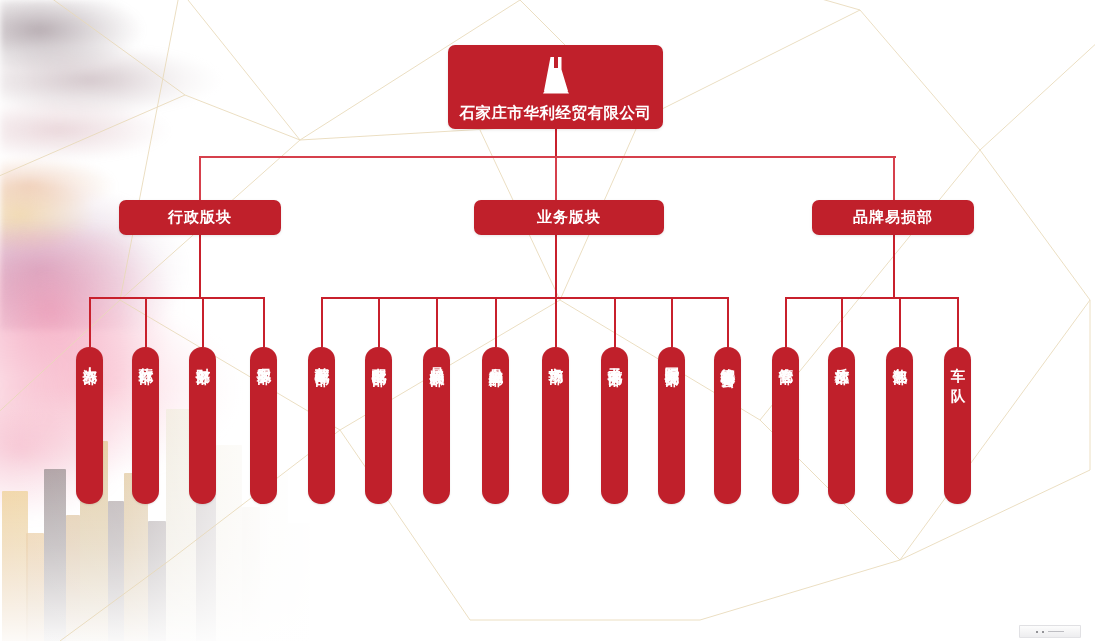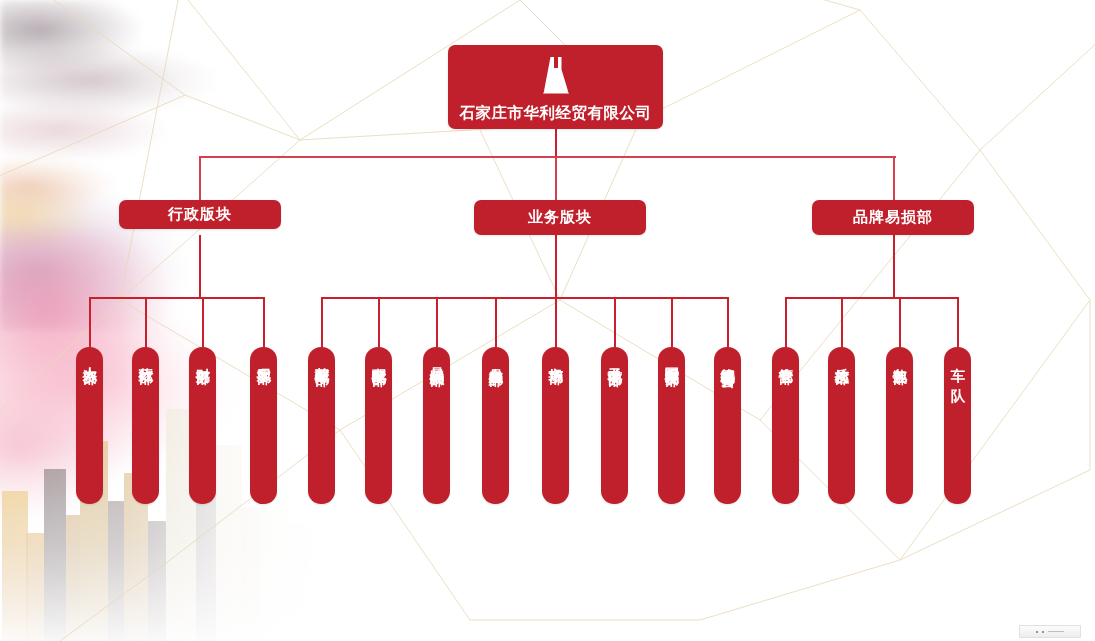--- a/index.html
+++ b/index.html
@@ -253,25 +253,25 @@
     <span class="root-logo">
       <svg width="46" height="40" viewBox="0 0 46 40" aria-hidden="true">
         <path d="M17.5 2 L21 2 L21 13 L25 13 L25 2 L28.5 2 L28.5 14.5 L35 36 L11 36 Z
                  M21 16 L25 16 L25 31 L21 31 Z" fill="#ffffff"></path>
         <path d="M11.5 36 L34.5 36 L36 38.5 L10 38.5 Z" fill="#ffffff"></path>
       </svg>
     </span>
     <span class="root-title">石家庄市华利经贸有限公司</span>
   </div>
 
-  <div class="node-div" style="left:119px; top:200px; width:162px; height:29px;">
+  <div class="node-div" style="left:119px; top:200px; width:162px; height:35px;">
     <span>行政版块</span>
   </div>
 
-  <div class="node-div" style="left:474px; top:200px; width:172px; height:35px;">
+  <div class="node-div" style="left:474px; top:200px; width:190px; height:35px;">
     <span>业务版块</span>
   </div>
 
   <div class="node-div" style="left:812px; top:200px; width:162px; height:35px;">
     <span>品牌易损部</span>
   </div>
 
   <div class="node-leaf" style="left:76px; top:347px; width:27px; height:157px;">
     <span class="vtxt">人资部</span>
   </div>

